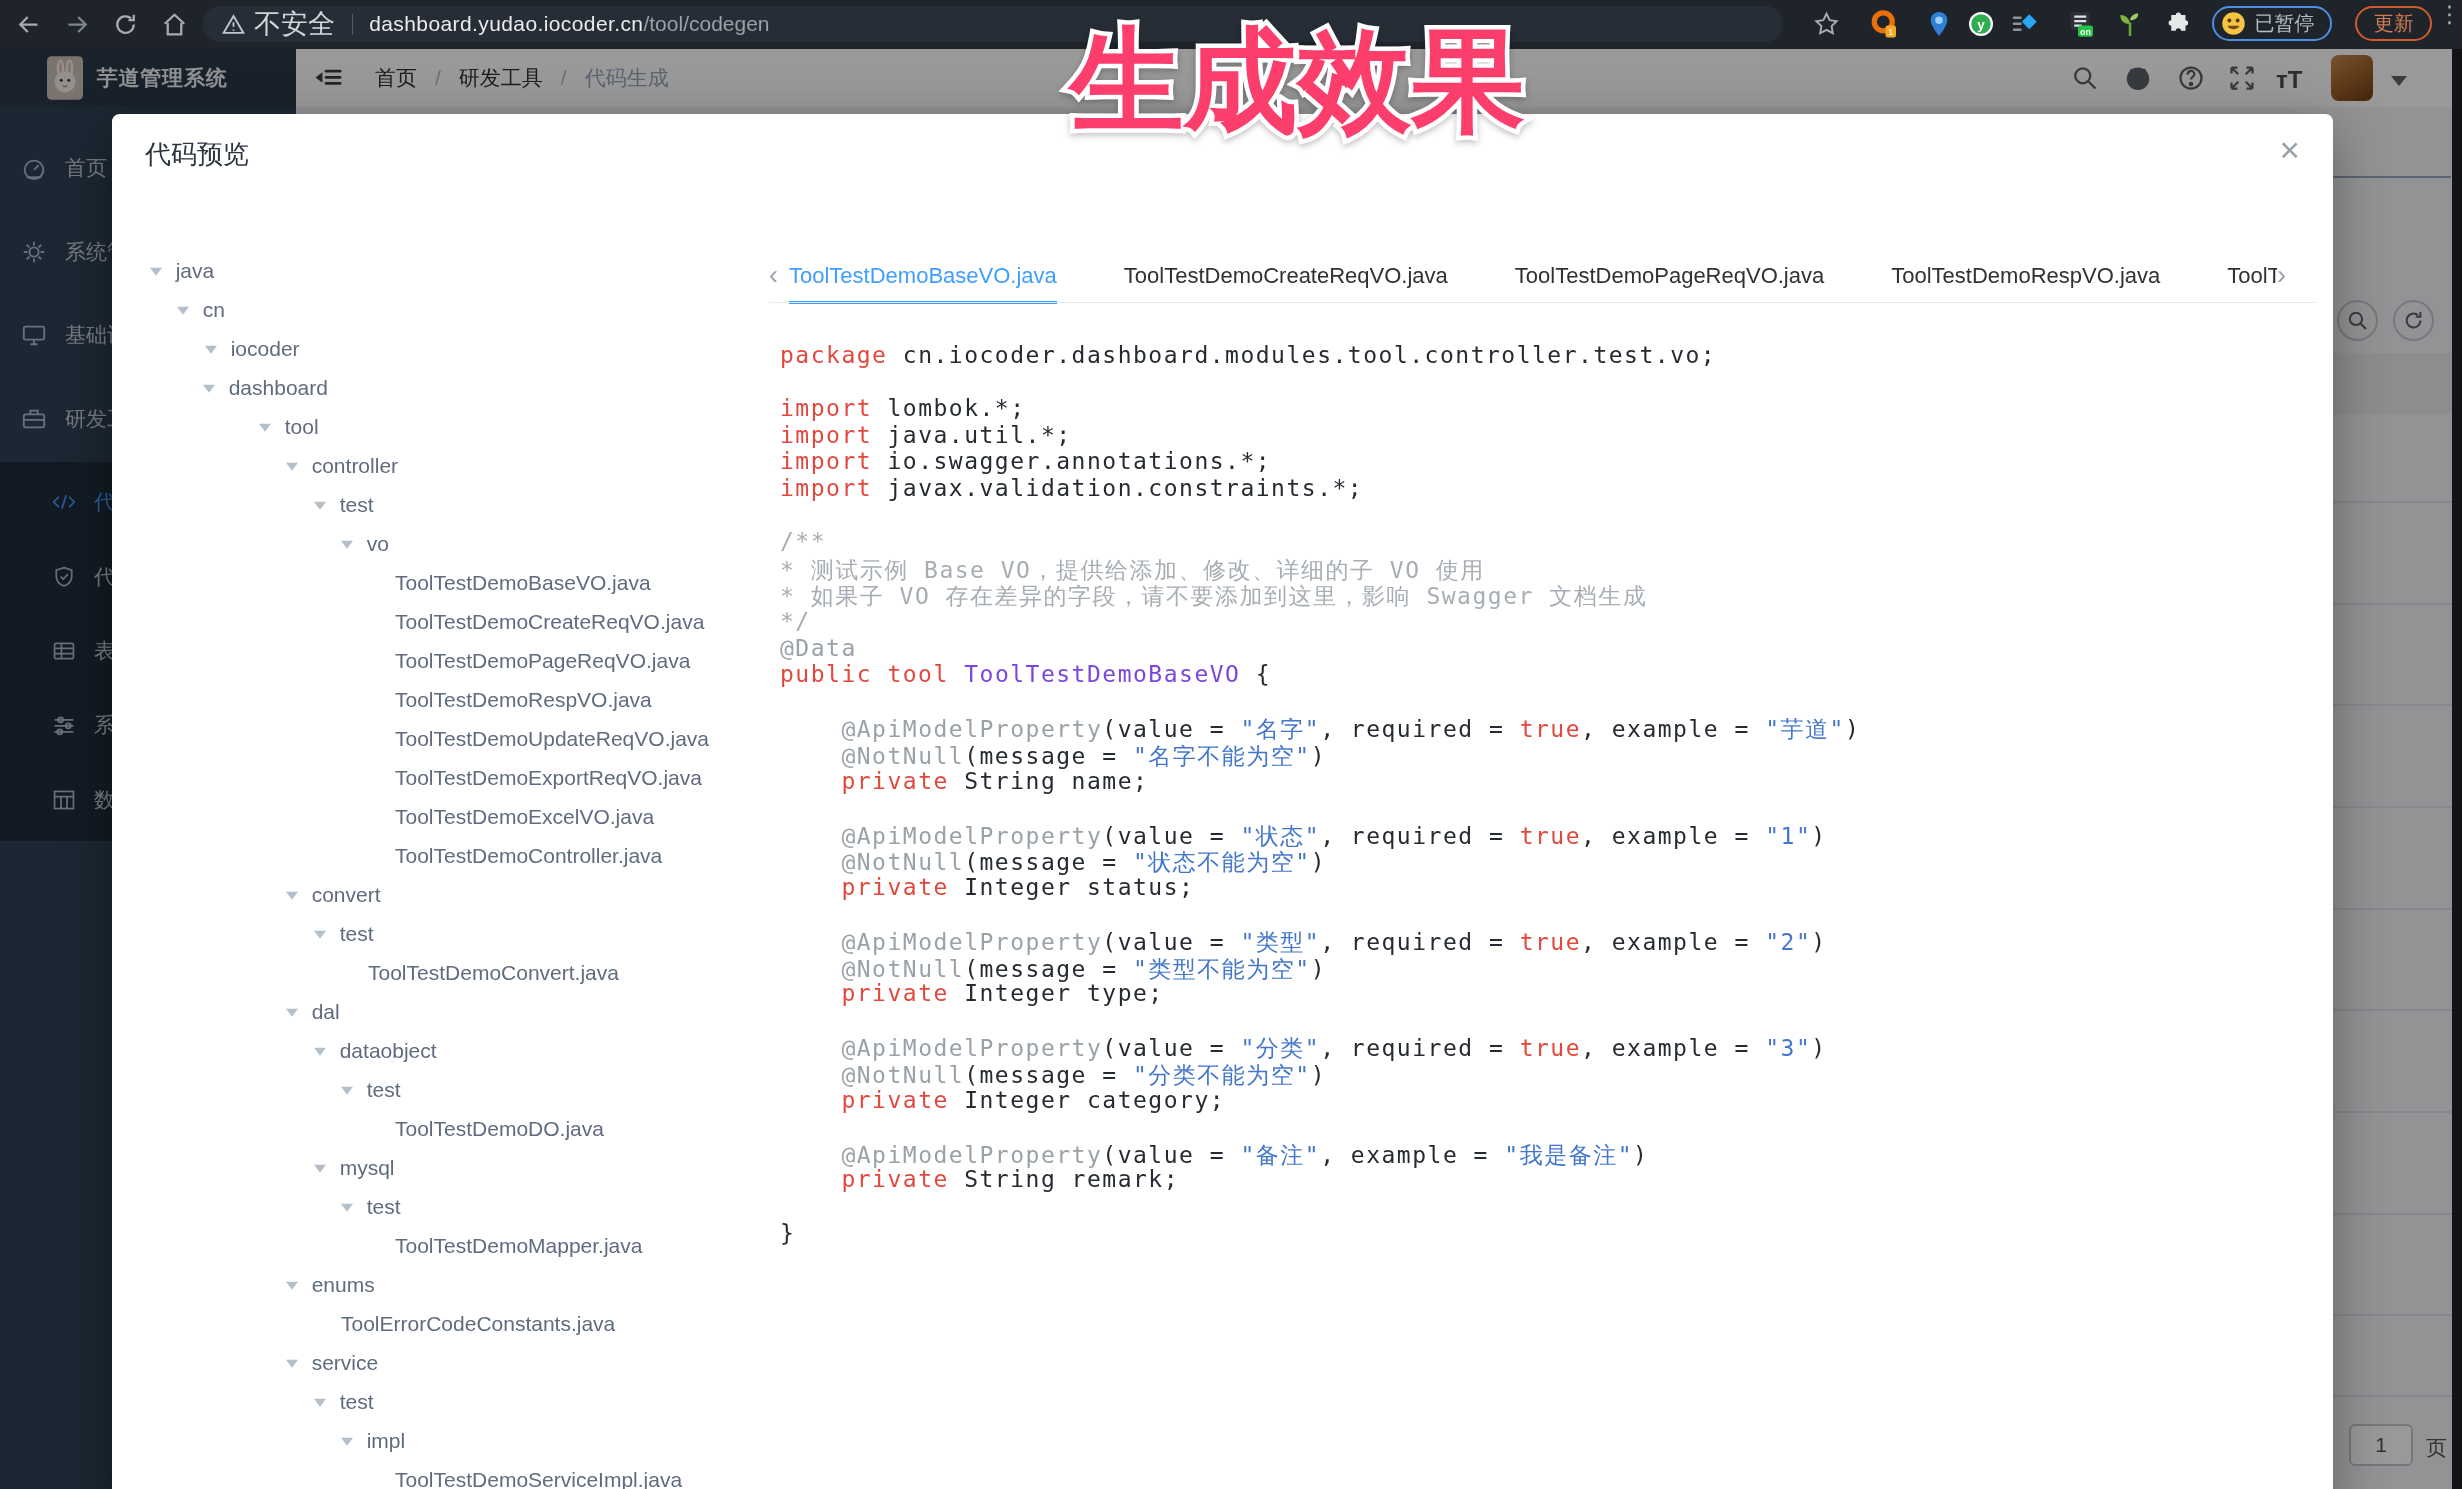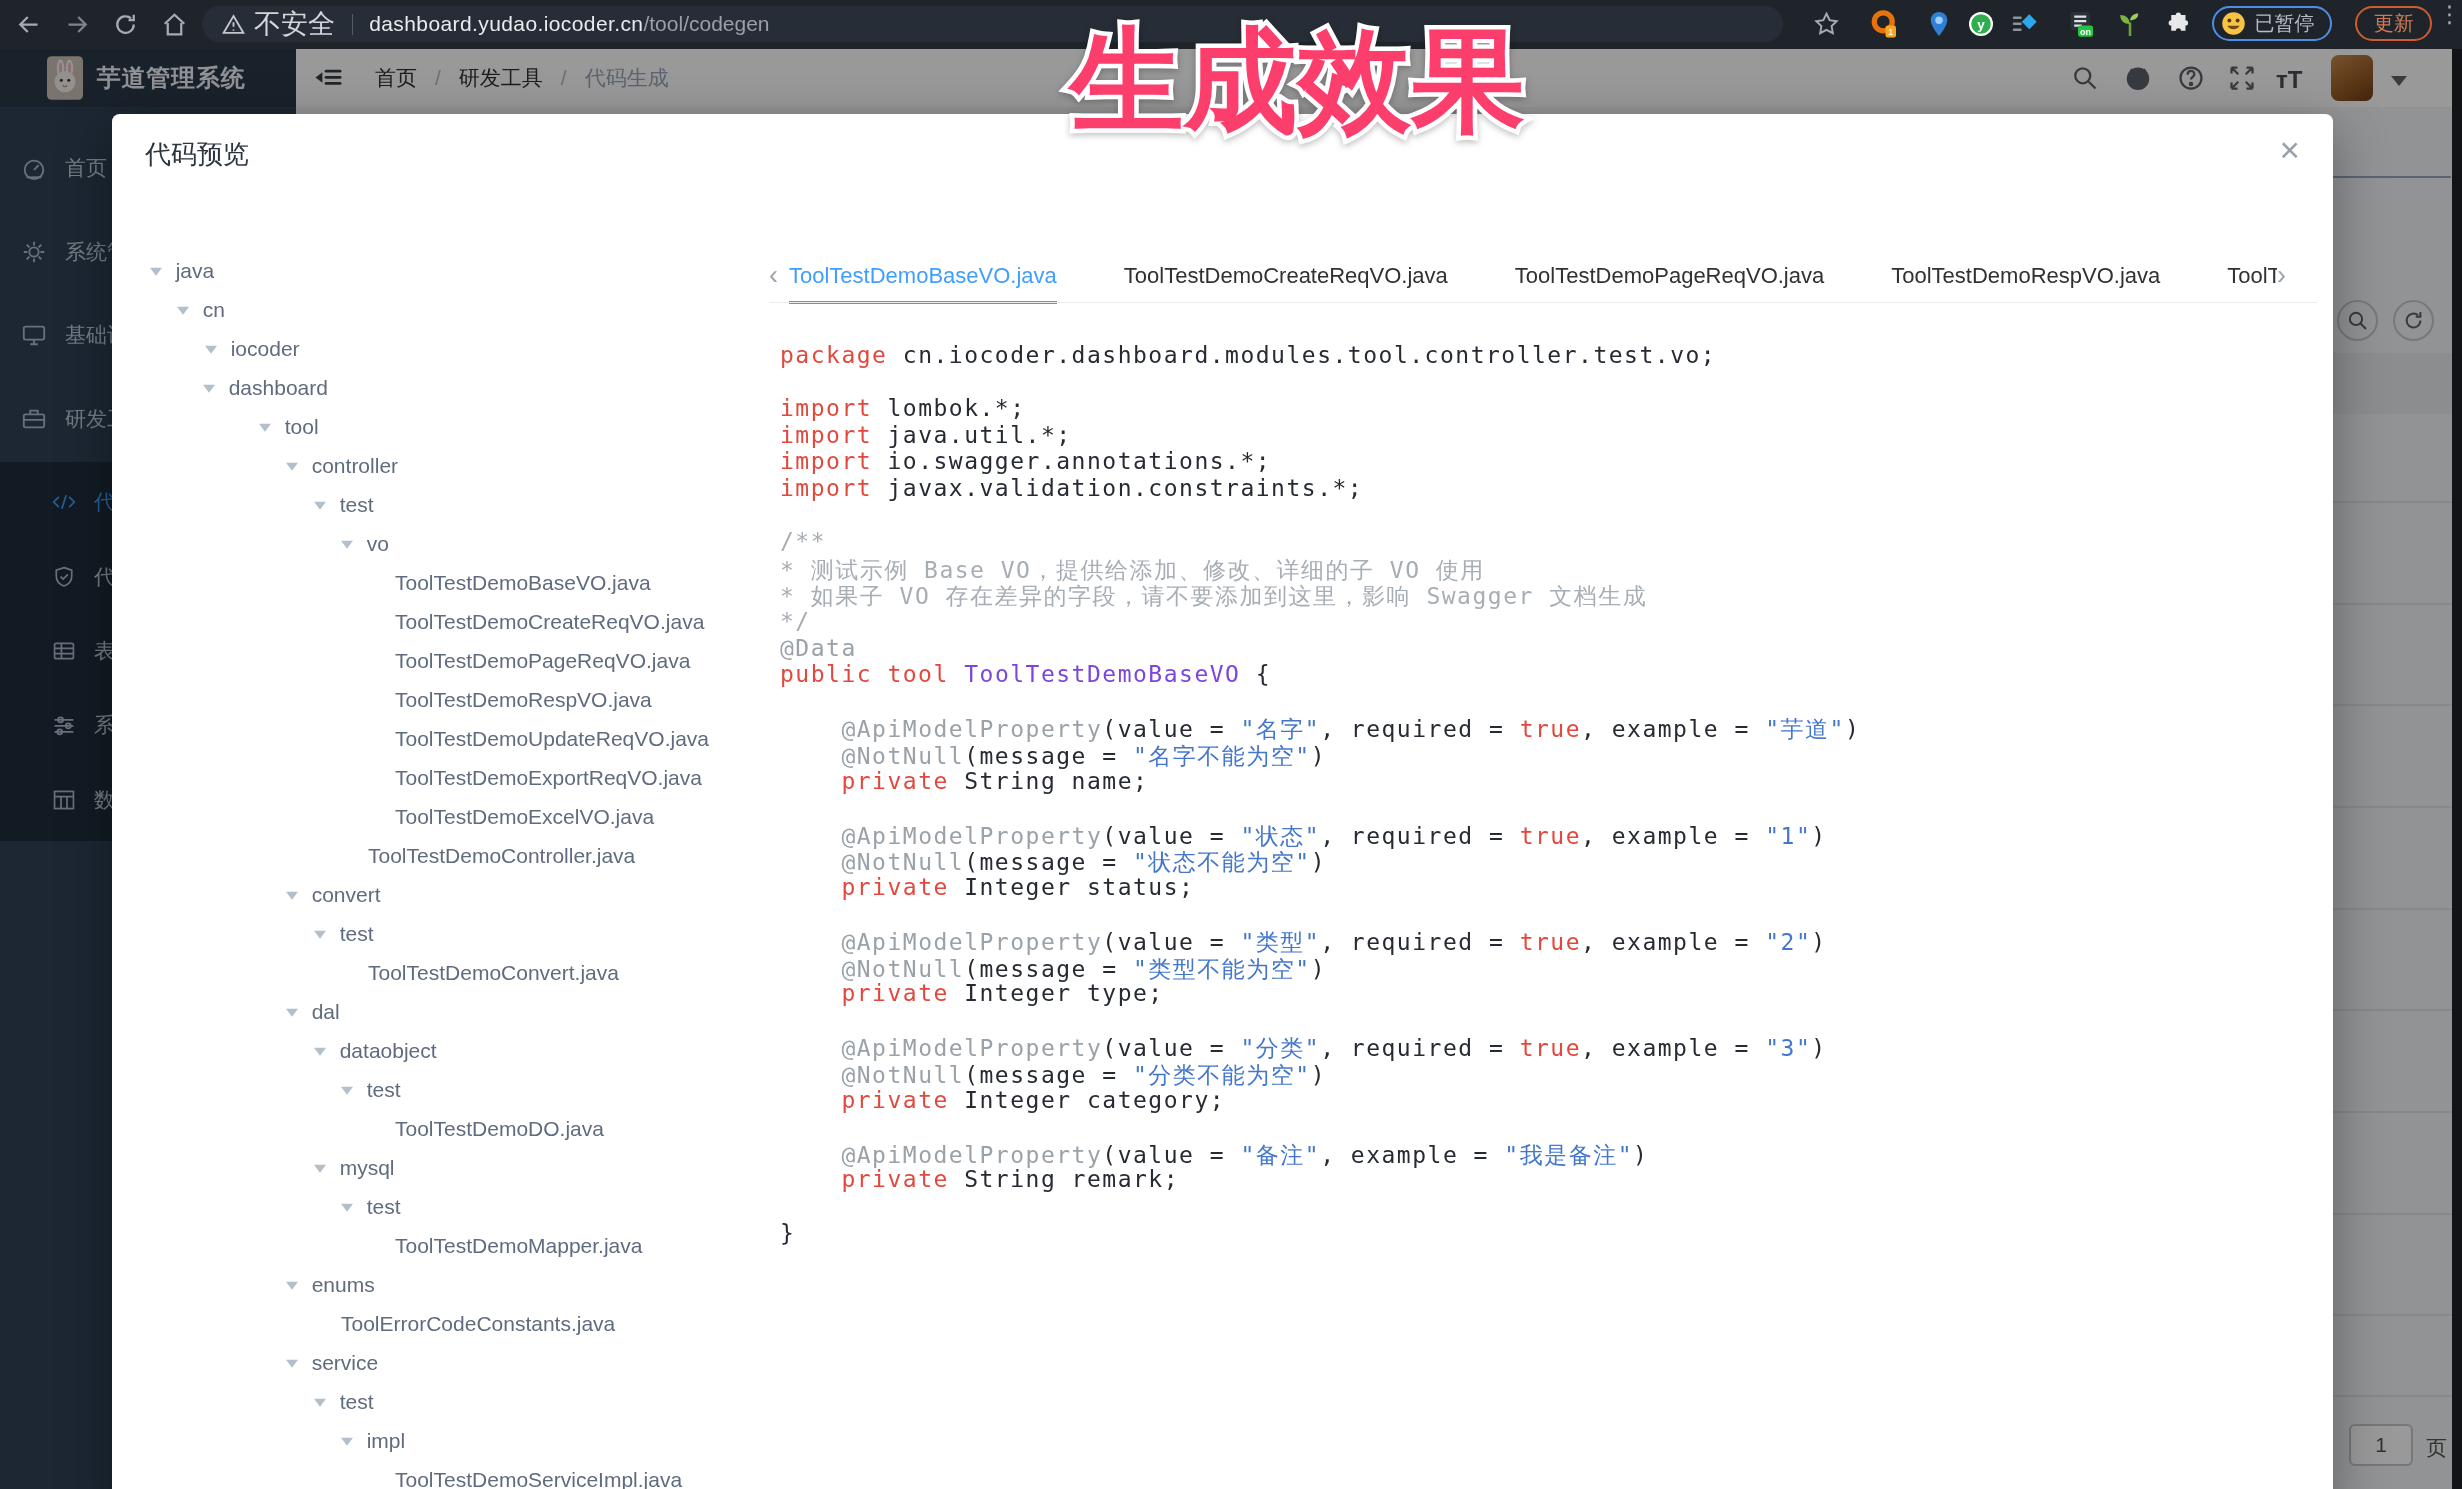--- a/index.html
+++ b/index.html
@@ -22,21 +22,21 @@
                  border-radius:18px; display:flex; align-items:center; gap:7.6px; }
   #paused-pill .txt { font-size:20px; color:#b6bcc4; }
   #update-pill { position:absolute; left:2355px; top:6px; height:35px; padding:0 16.7px; border:2.3px solid #cf5b2e;
                  border-radius:18px; display:flex; align-items:center; }
   #update-pill .txt { font-size:20px; color:#d07a55; }
   #kebab { position:absolute; left:2438px; top:9px; color:#a6abb1; font-size:23px; letter-spacing:0; line-height:10px; text-align:center; width:12px;}
 
   
   #app { position:absolute; left:0; top:49px; width:2462px; height:1441px; background:#f4f5f7; z-index:1; }
   #brand { position:absolute; left:0; top:0; width:296px; height:58px; background:#2a3747; display:flex; align-items:center; }
-  #brand .title { color:#f0f4f8; font-size:24px; font-weight:bold; margin-left:13.7px; letter-spacing:0.8px;text-align:center; }
+  #brand .title { color:#f0f4f8; font-size:21px; font-weight:bold; margin-left:13.7px; letter-spacing:0.8px;text-align:center; }
   #appbar { position:absolute; left:296px; top:0; width:2167px; height:58px; background:#ffffff; }
   #hamb { position:absolute; left:18px; top:14.4px; width:29px; height:29px; color:#3a3e44; }
   #crumbs { position:absolute; left:79px; top:0; height:58px; display:flex; align-items:center; gap:18px; font-size:21px; }
   #crumbs .c1 { color:#303133; } #crumbs .sep { color:#b4b9c0; } #crumbs .cur { color:#9aa6b8; }
   .hd-ic { position:absolute; top:13.7px; width:30px; height:30px; color:#5c6168; }
   #hd-avatar { position:absolute; left:2035px; top:6px; width:42px; height:46px; border-radius:7.6px;
                background:linear-gradient(145deg,#c98a4b 0%,#9c5f28 55%,#6e3f17 100%); }
   #hd-caret { position:absolute; left:2095px; top:27px; width:0; height:0; border-left:8.3px solid transparent;
               border-right:8.3px solid transparent; border-top:10px solid #5f6368; }
 
@@ -407,21 +407,21 @@
         <span>ToolTestDemoUpdateReqVO.java</span>
       </div>
       <div class="t-row" style="padding-left: 256px;">
         <span class="t-spc"></span>
         <span>ToolTestDemoExportReqVO.java</span>
       </div>
       <div class="t-row" style="padding-left: 256px;">
         <span class="t-spc"></span>
         <span>ToolTestDemoExcelVO.java</span>
       </div>
-      <div class="t-row" style="padding-left: 229px;">
+      <div class="t-row" style="padding-left: 229px; margin-left: 27px;">
         <span class="t-spc"></span>
         <span>ToolTestDemoController.java</span>
       </div>
       <div class="t-row" style="padding-left: 174px;">
         <span class="t-caret"></span>
         <span>convert</span>
       </div>
       <div class="t-row" style="padding-left: 202px;">
         <span class="t-caret"></span>
         <span>test</span>

